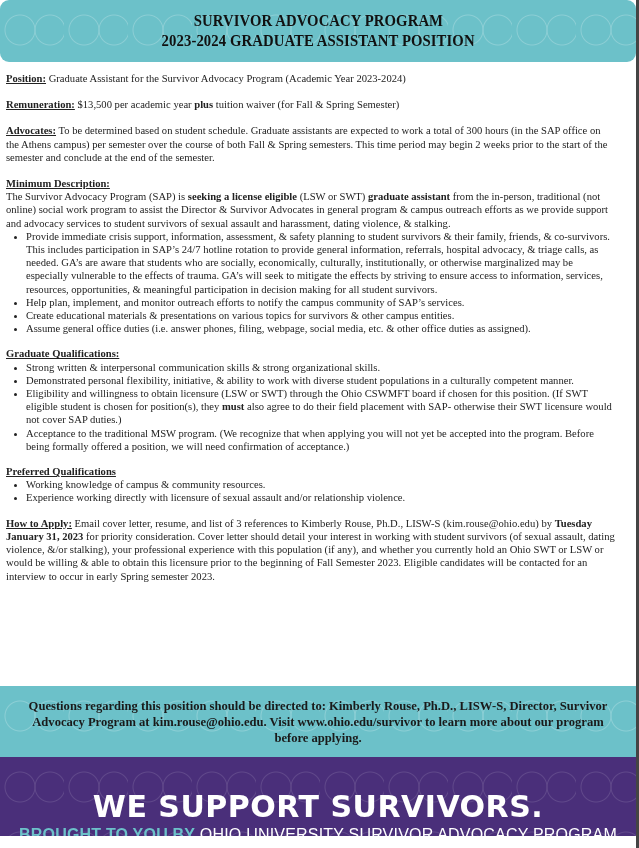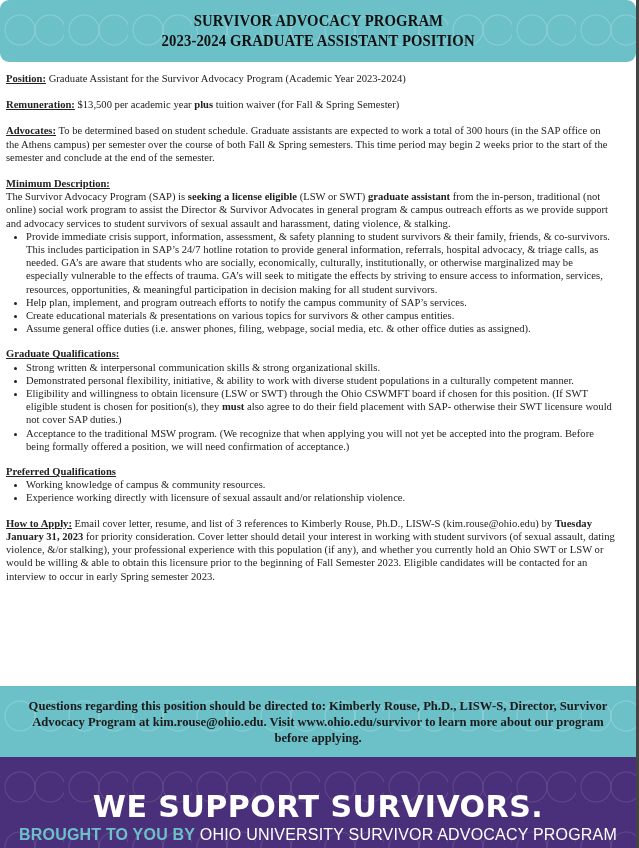--- a/index.html
+++ b/index.html
@@ -39,21 +39,21 @@
   .sec { margin-bottom: 12px; }
   .footer-teal {
     position: absolute; left: 0; top: 686px; width: 636px; height: 71px; background: #6cc1c9;
     overflow: hidden; display: flex; align-items: center; justify-content: center;
   }
   .footer-teal .q {
     position: relative; text-align: center; font-family: "Liberation Serif", serif; font-weight: bold;
     font-size: 12.6px; line-height: 16px; color: #1a1a1a; width: 600px;
   }
   .footer-purple {
-    position: absolute; left: 0; top: 757px; width: 636px; height: 91px; background: #4a2f7a;
+    position: absolute; left: 0; top: 757px; width: 636px; height: 79px; background: #4a2f7a;
     overflow: hidden;
   }
   .footer-purple .pattern { opacity: 0.12; }
   .slogan {
     position: absolute; left: 0; right: 0; top: 34px; text-align: center; color: #ffffff;
     font-family: "DejaVu Sans", sans-serif; font-weight: bold; font-size: 30px; letter-spacing: 0.5px;
     line-height: 32px;
   }
   .brought {
     position: absolute; left: 0; right: 0; top: 69px; text-align: center;
@@ -76,21 +76,21 @@
 
     <p><span class="lbl">Remuneration:</span><span> $13,500 per academic year </span><b>plus</b><span> tuition waiver (for Fall &amp; Spring Semester)</span></p>
 
     <p><span class="lbl">Advocates:</span><span> To be determined based on student schedule. Graduate assistants are expected to work a total of 300 hours (in the SAP office on the Athens campus) per semester over the course of both Fall &amp; Spring semesters. This time period may begin 2 weeks prior to the start of the semester and conclude at the end of the semester.</span></p>
 
     <div class="sec">
       <div><span class="lbl">Minimum Description:</span></div>
       <div><span>The Survivor Advocacy Program (SAP) is </span><b>seeking a license eligible</b><span> (LSW or SWT) </span><b>graduate assistant</b><span> from the in-person, traditional (not online) social work program to assist the Director &amp; Survivor Advocates in general program &amp; campus outreach efforts as we provide support and advocacy services to student survivors of sexual assault and harassment, dating violence, &amp; stalking.</span></div>
       <ul>
         <li>Provide immediate crisis support, information, assessment, &amp; safety planning to student survivors &amp; their family, friends, &amp; co-survivors. This includes participation in SAP’s 24/7 hotline rotation to provide general information, referrals, hospital advocacy, &amp; triage calls, as needed. GA’s are aware that students who are socially, economically, culturally, institutionally, or otherwise marginalized may be especially vulnerable to the effects of trauma. GA’s will seek to mitigate the effects by striving to ensure access to information, services, resources, opportunities, &amp; meaningful participation in decision making for all student survivors.</li>
-        <li>Help plan, implement, and program outreach efforts to notify the campus community of SAP’s services.</li>
+        <li>Help plan, implement, and monitor outreach efforts to notify the campus community of SAP’s services.</li>
         <li>Create educational materials &amp; presentations on various topics for survivors &amp; other campus entities.</li>
         <li>Assume general office duties (i.e. answer phones, filing, webpage, social media, etc. &amp; other office duties as assigned).</li>
       </ul>
     </div>
 
     <div class="sec">
       <div><span class="lbl">Graduate Qualifications:</span></div>
       <ul>
         <li>Strong written &amp; interpersonal communication skills &amp; strong organizational skills.</li>
         <li>Demonstrated personal flexibility, initiative, &amp; ability to work with diverse student populations in a culturally competent manner.</li>

